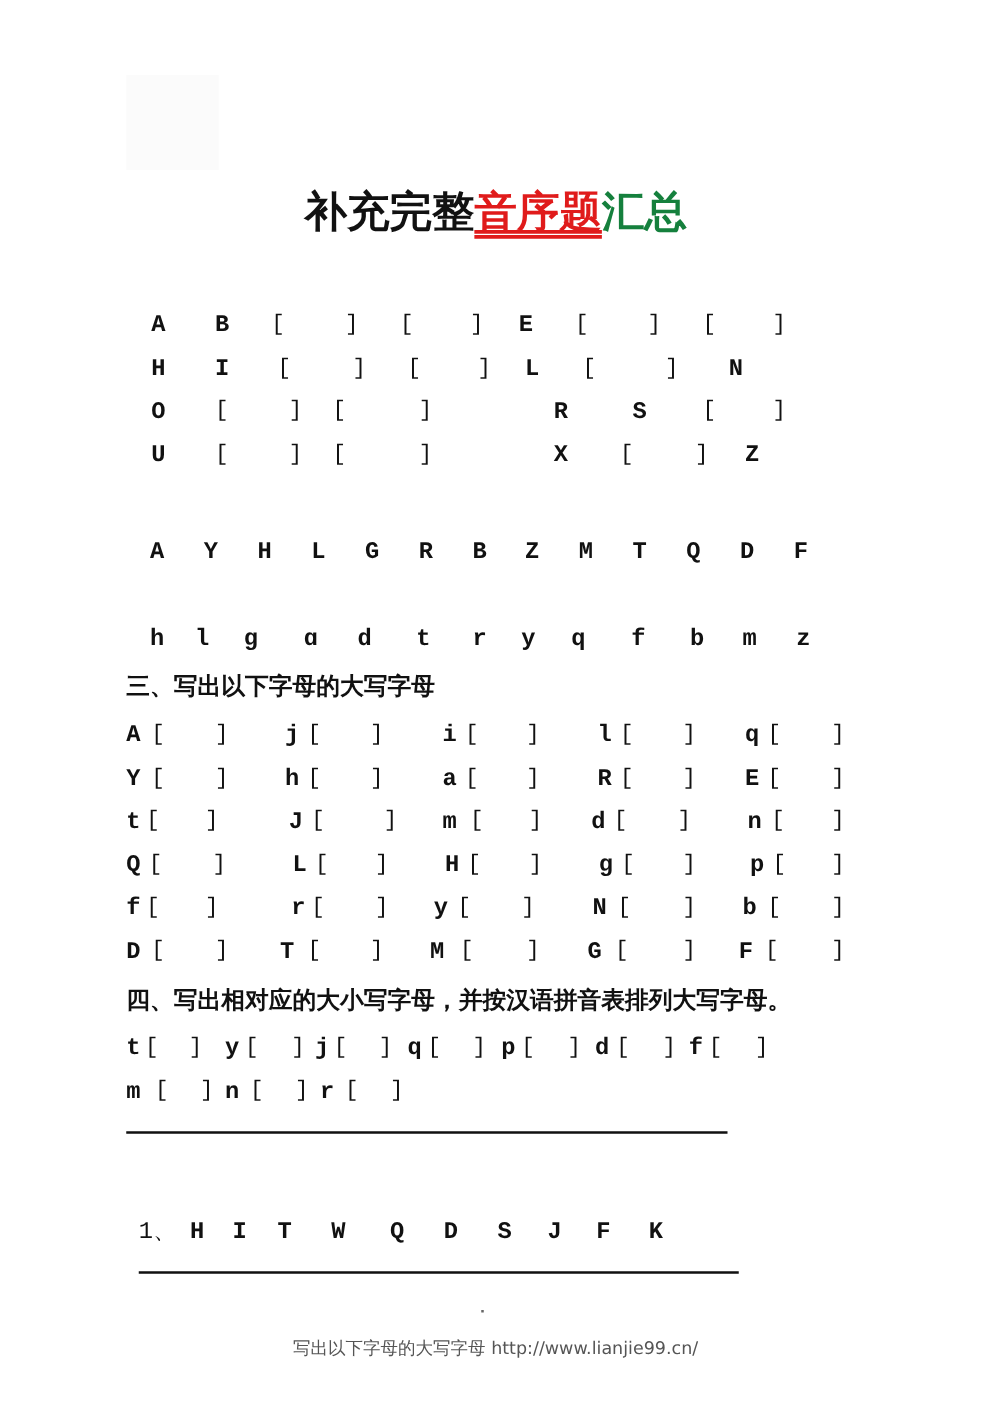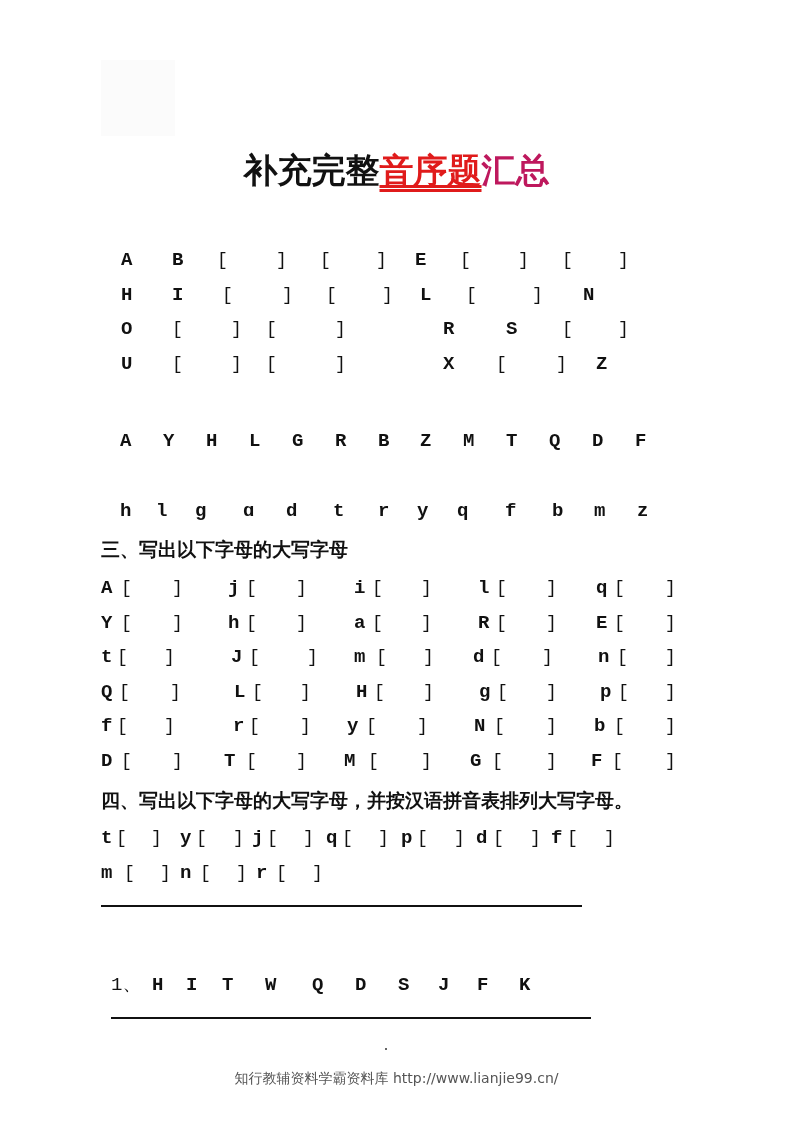--- a/index.html
+++ b/index.html
@@ -2,21 +2,21 @@
 <html><head>
   <meta charset="utf-8">
   <style>
     html, body { margin: 0; padding: 0; background: #ffffff; }
     body { width: 793px; height: 1122px; position: relative; overflow: hidden; color: #111; }
     .page { position: absolute; left: 0; top: 0; width: 793px; height: 1122px; background: #fff; }
     .logo-box { position: absolute; left: 101px; top: 60px; width: 74px; height: 76px; background: #fbfbfb; }
     .title { position: absolute; left: 0; width: 793px; top: 148px; text-align: center;
              font-family: "DejaVu Sans", sans-serif; font-weight: bold; font-size: 34px; letter-spacing: 0px; line-height: 44px; }
     .title .black { color: #111; }
-    .title .red { color: #be185d; }
+    .title .red { color: #15803d; }
     .title .red-ul { color: #e01b1b; text-decoration: underline; text-decoration-style: double; text-decoration-color: #e01b1b; text-underline-offset: 3px; }
     .heading { position: absolute; left: 101px; font-family: "DejaVu Sans", sans-serif; font-weight: bold; font-size: 19px; line-height: 26px; color: #111; white-space: nowrap; }
     .glyph { position: absolute; font-family: "Liberation Mono", "DejaVu Sans Mono", monospace; font-weight: bold; font-size: 19px; line-height: 22px; color: #111; }
     .brk { position: absolute; font-family: "Liberation Mono", "DejaVu Sans Mono", monospace; font-size: 18px; line-height: 22px; color: #111; }
     .rule { position: absolute; height: 2px; background: #111; }
     .footer-dot { position: absolute; left: 385px; top: 1048px; width: 2px; height: 2px; background: #666; }
     .footer { position: absolute; left: 0; width: 793px; top: 1070px; text-align: center; font-family: "DejaVu Sans", sans-serif; font-size: 14px; color: #555; }
   </style>
 </head>
 <body>
@@ -193,21 +193,21 @@
   <span class="glyph" style="left:344px;top:750px;">M</span>
   <span class="brk" style="left:368px;top:750px;">[</span>
   <span class="brk" style="left:421px;top:750px;">]</span>
   <span class="glyph" style="left:470px;top:750px;">G</span>
   <span class="brk" style="left:492px;top:750px;">[</span>
   <span class="brk" style="left:546px;top:750px;">]</span>
   <span class="glyph" style="left:591px;top:750px;">F</span>
   <span class="brk" style="left:612px;top:750px;">[</span>
   <span class="brk" style="left:665px;top:750px;">]</span>
 
-  <div class="heading" style="top:787px;">四、写出以下字母的大写字母，并按汉语拼音表排列大写字母。</div>
+  <div class="heading" style="top:787px;">四、写出相对应的大小写字母，并按汉语拼音表排列大写字母。</div>
 
   <span class="glyph" style="left:101px;top:827px;">t</span>
   <span class="brk" style="left:116px;top:827px;">[</span>
   <span class="brk" style="left:151px;top:827px;">]</span>
   <span class="glyph" style="left:180px;top:827px;">y</span>
   <span class="brk" style="left:196px;top:827px;">[</span>
   <span class="brk" style="left:233px;top:827px;">]</span>
   <span class="glyph" style="left:252px;top:827px;">j</span>
   <span class="brk" style="left:267px;top:827px;">[</span>
   <span class="brk" style="left:303px;top:827px;">]</span>
@@ -245,15 +245,15 @@
   <span class="glyph" style="left:312px;top:974px;">Q</span>
   <span class="glyph" style="left:355px;top:974px;">D</span>
   <span class="glyph" style="left:398px;top:974px;">S</span>
   <span class="glyph" style="left:438px;top:974px;">J</span>
   <span class="glyph" style="left:477px;top:974px;">F</span>
   <span class="glyph" style="left:519px;top:974px;">K</span>
 
   <div class="rule" style="left:111px;top:1017px;width:480px;"></div>
 
   <div class="footer-dot"></div>
-  <div class="footer">知行教辅资料学霸资料库 http://www.lianjie99.cn/</div>
+  <div class="footer">写出以下字母的大写字母 http://www.lianjie99.cn/</div>
 
 </div>
 
 </body></html>

